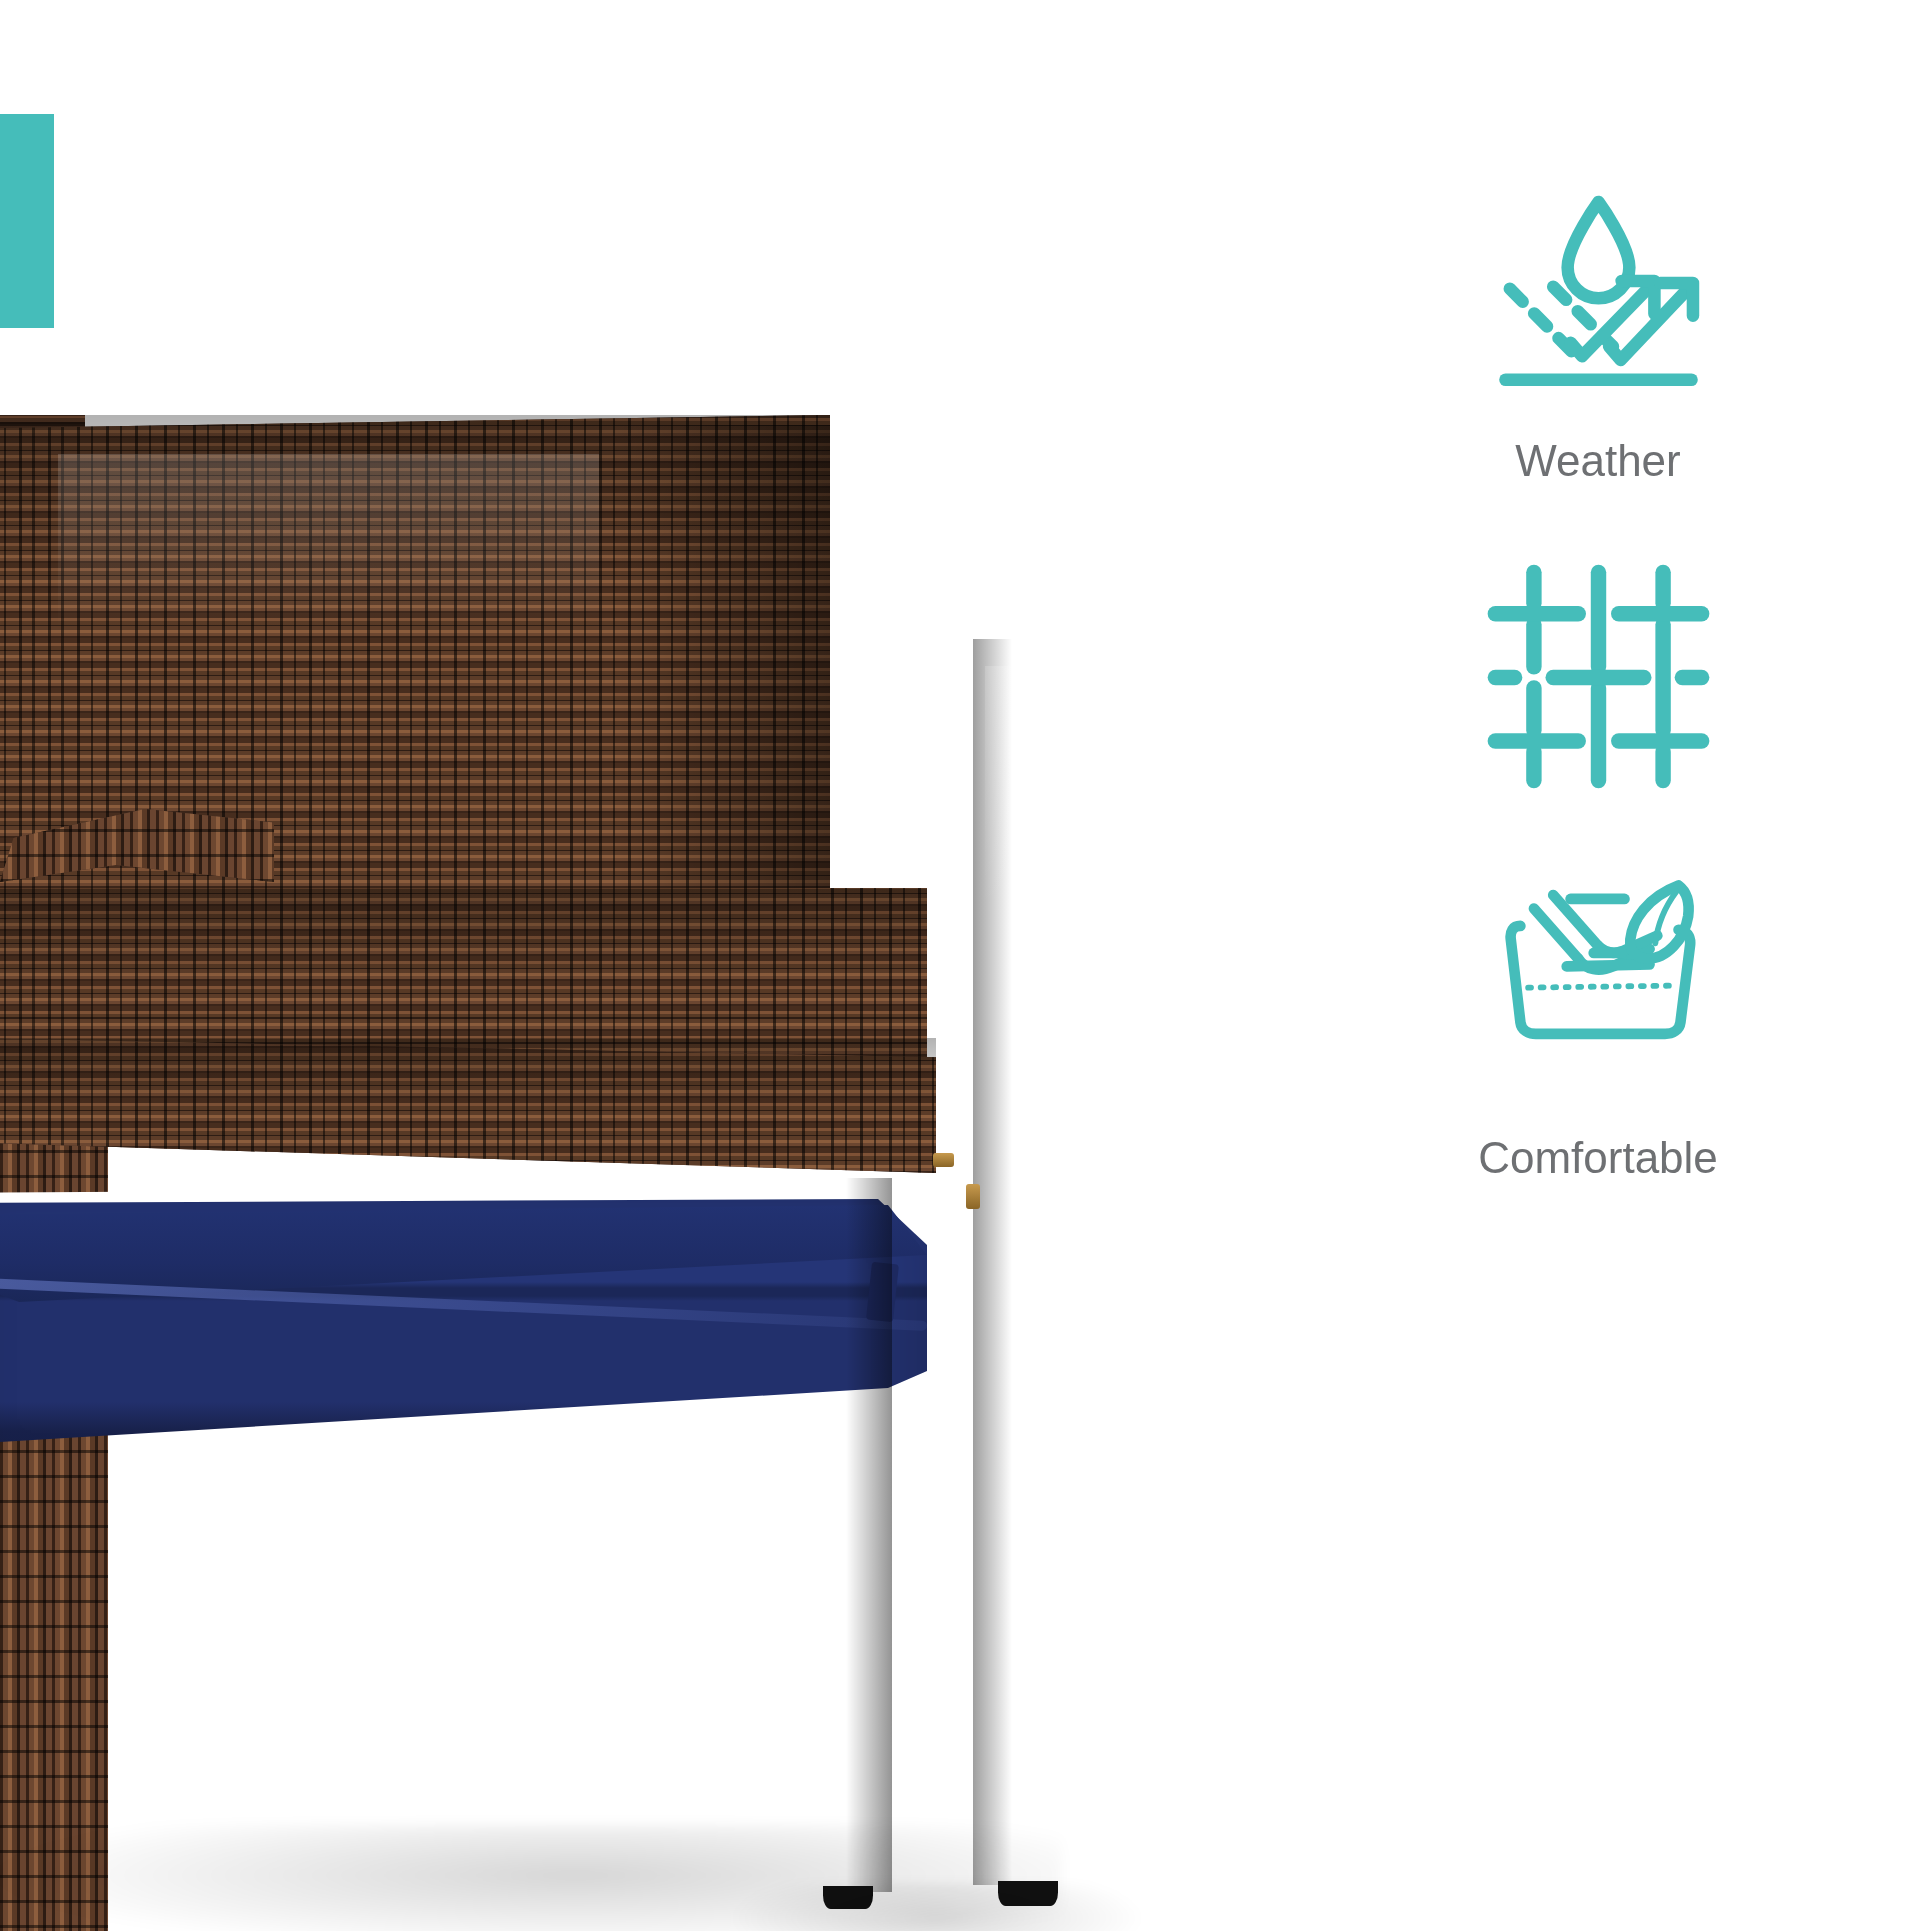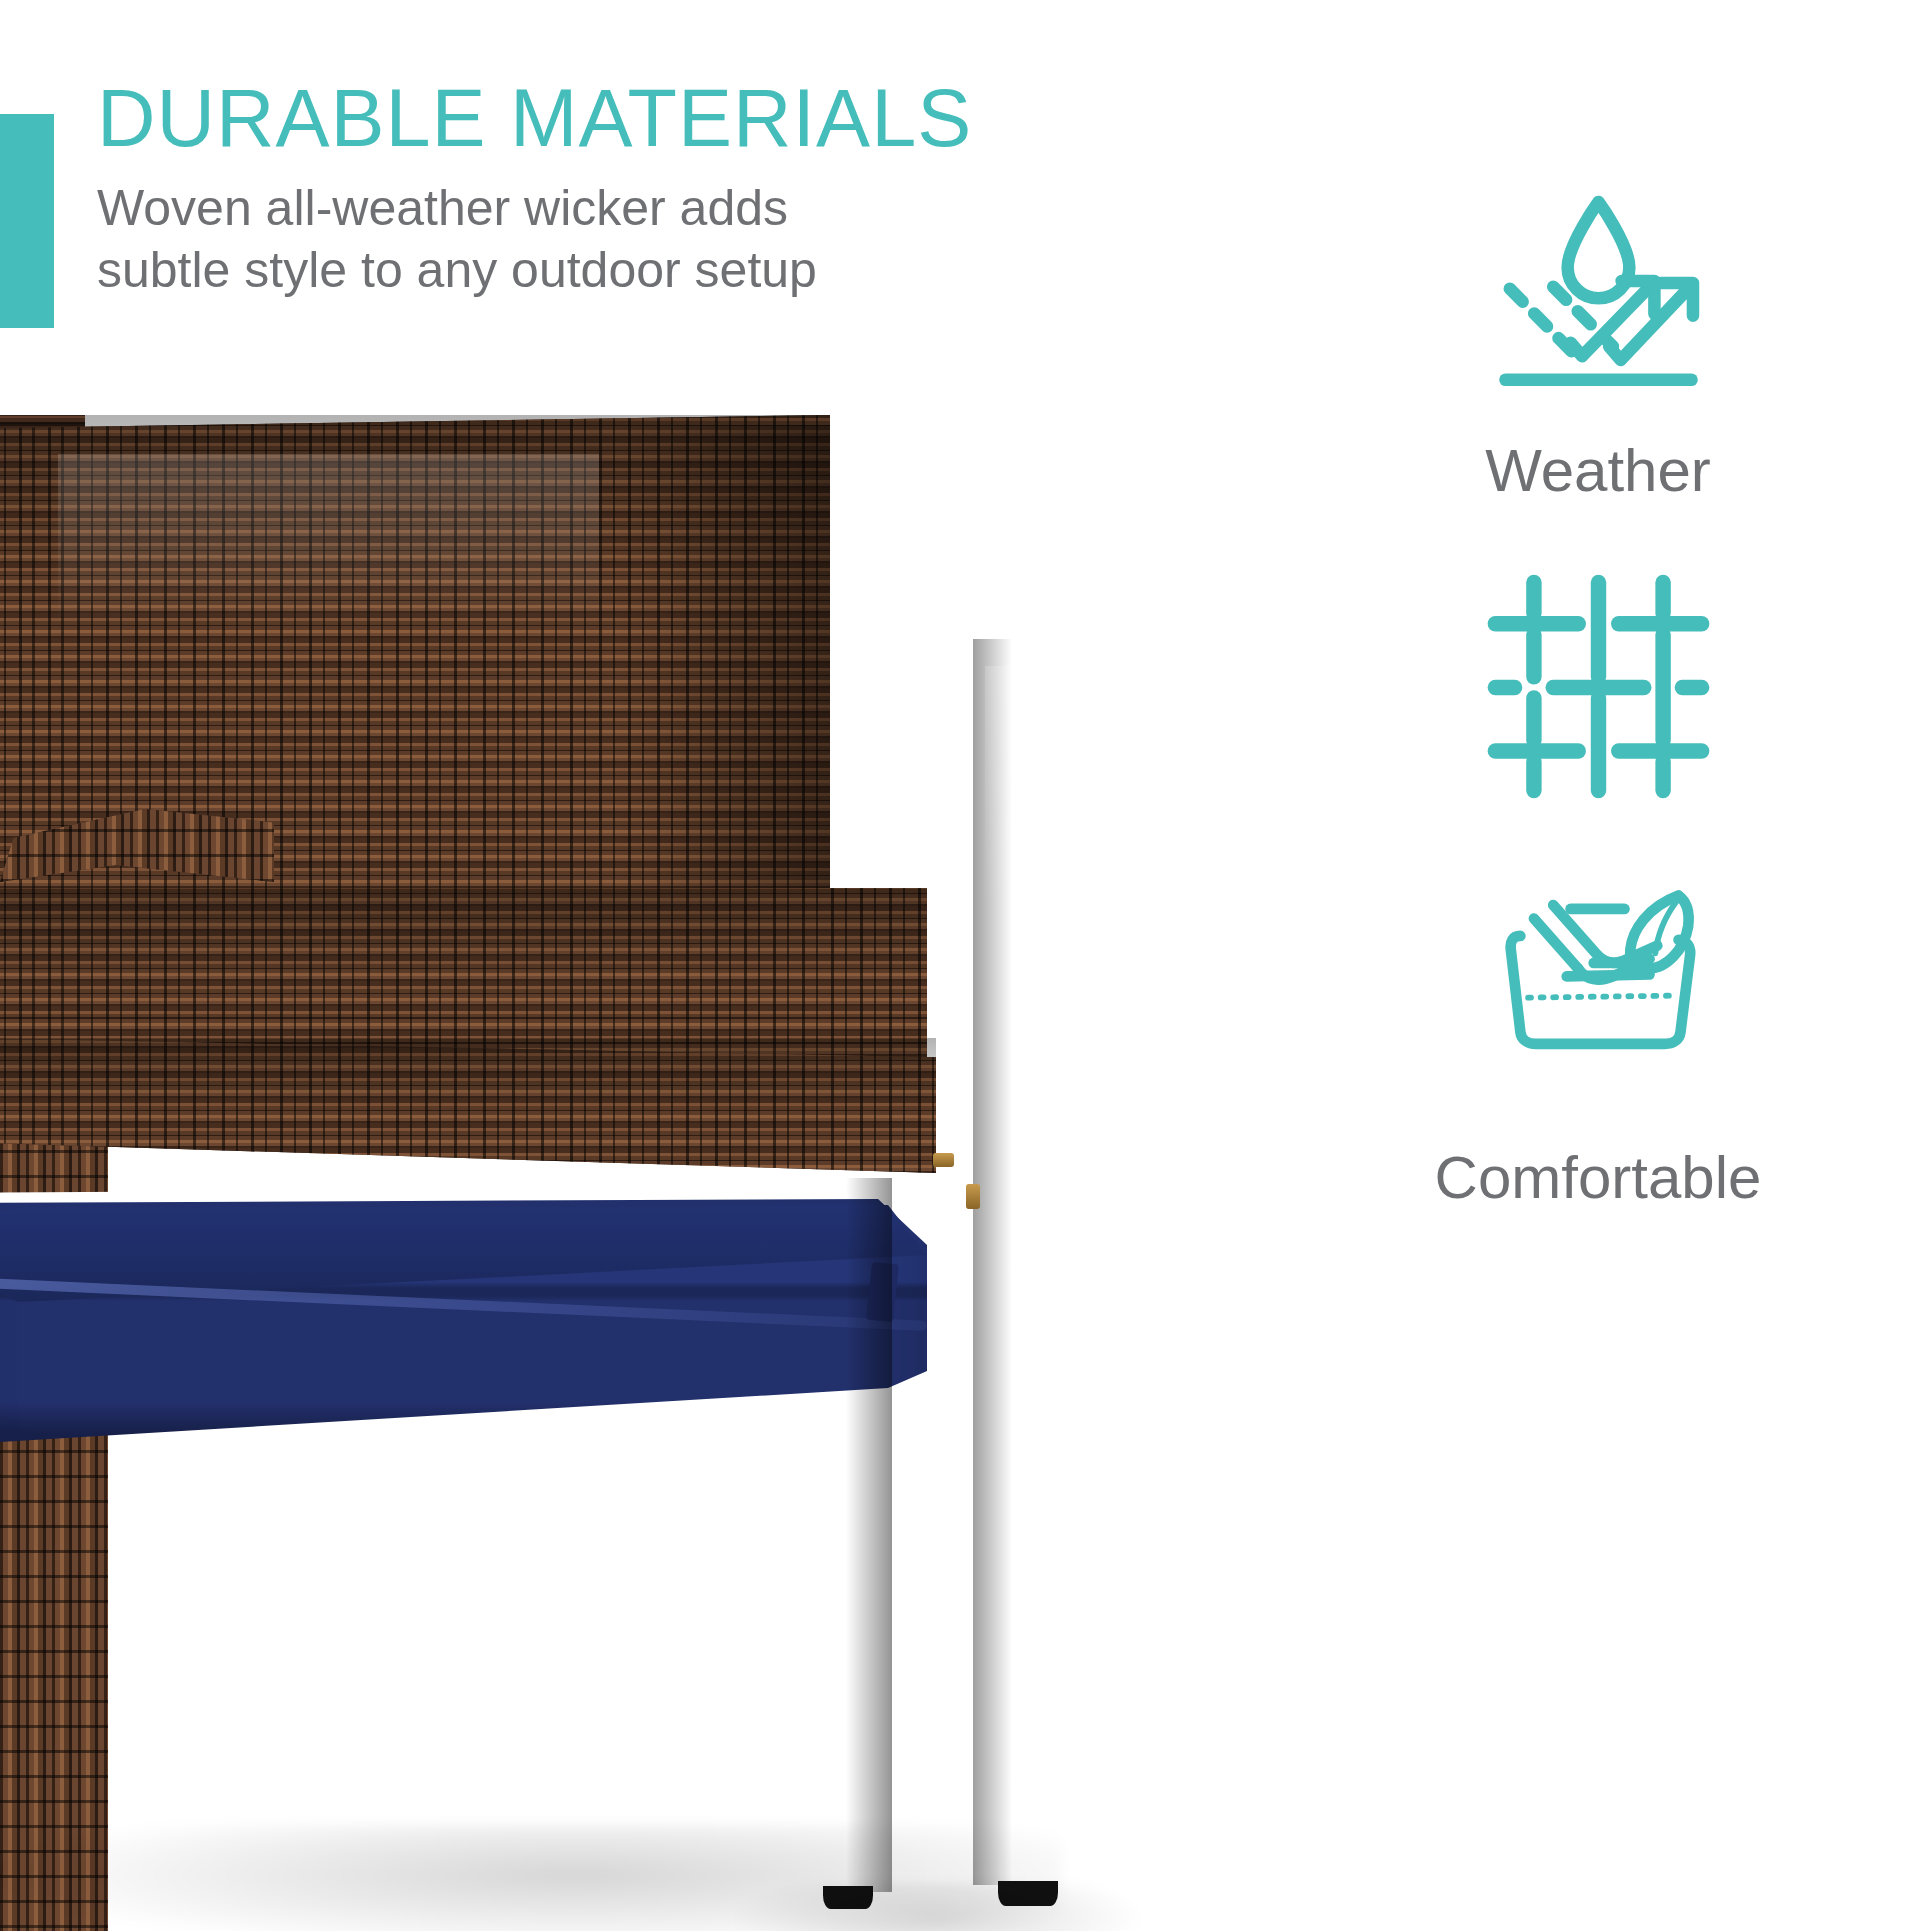--- a/index.html
+++ b/index.html
@@ -68,25 +68,25 @@
     text-align: center;
     margin-bottom: 56px;
   }
   .feature .icon-wrap {
     height: 259px;
     display: flex;
     align-items: center;
     justify-content: center;
   }
   .feature .flabel {
-    font-size: 60px;
+    font-size: 44px;
     line-height: 58px;
     color: #6e7073;
     font-weight: 300;
-    margin-top: 19px;
+    margin-top: 9px;
   }
   .feature .flabel span { display: block; }
 
   
   .photo {
     position: absolute;
     left: 0;
     top: 415px;
     width: 1332px;
     height: 1516px;
@@ -266,27 +266,20 @@
     border-radius: 2.9px;
   }
 </style>
 </head>
 <body>
 
 <div id="page">
 
   <div class="accent-bar"></div>
 
-  <div class="header-text">
-    <div class="headline">DURABLE MATERIALS</div>
-    <div class="subhead">
-      <span>Woven all-weather wicker adds</span>
-      <span>subtle style to any outdoor setup</span>
-    </div>
-  </div>
 
   <div class="photo">
 
     <div id="backrest" class="wicker"></div>
     <div class="shade-dark" style="left:-39px; top:0; width:869px; height:154px;"></div>
     <div class="shade-right" style="left:618px; top:9.7px; width:212px; height:463px;"></div>
     <div class="gloss" style="left:58px; top:39px; width:541px; height:290px;"></div>
 
     <div id="seatframe" class="wicker"></div>
     <div class="shade-dark" style="left:-39px; top:473px; width:966px; height:87px;"></div>

